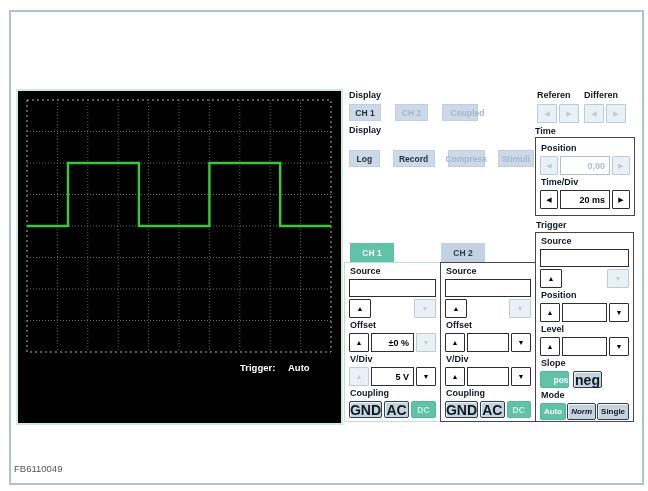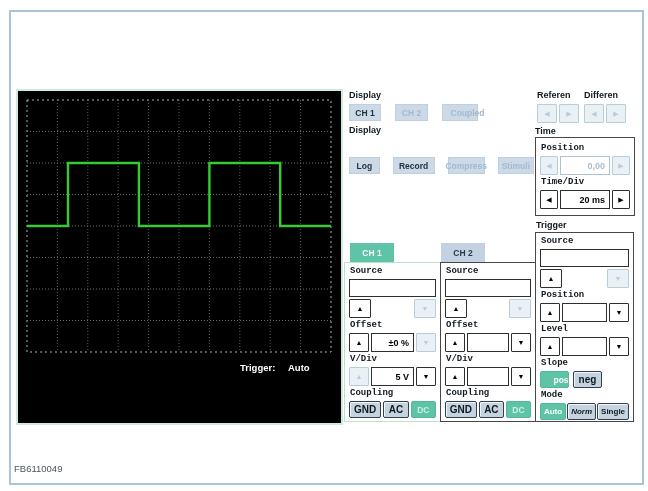--- a/index.html
+++ b/index.html
@@ -14,21 +14,21 @@
   
   .label{font-size:9px;font-weight:bold;color:#10181f;line-height:11px;white-space:nowrap;}
   .sec{position:absolute;}
   .row{display:flex;align-items:center;}
   
   .btn-flat{background:#ccdae8;color:#23313f;font-size:8.5px;font-weight:bold;
             height:17px;display:flex;align-items:center;justify-content:center;
             border:1px solid #c0cfdf;box-sizing:border-box;}
   .btn-flat.off{color:#a3b8cb;}
   
-  .btn3d{background:#c5d3e1;color:#101820;font-size:10px;font-weight:bold;
+  .btn3d{background:#c5d3e1;color:#101820;font-size:14px;font-weight:bold;
          border:1px solid #32404c;border-radius:2px;box-shadow:inset 1px 1px 0 #f2f7fb;
          height:17px;display:flex;align-items:center;justify-content:center;box-sizing:border-box;}
   .btn-teal{background:#5ec3a7;color:#ffffff;font-size:8.5px;font-weight:bold;
             border:1px solid #53b79b;border-radius:2px;
             height:17px;display:flex;align-items:center;justify-content:center;box-sizing:border-box;}
   .btn-teal.pale{color:#cfeee3;text-align:right;}
   
   .arr{width:20px;height:19px;background:#ffffff;border:1.5px solid #2e2e2e;border-radius:1px;
        display:flex;align-items:center;justify-content:center;color:#000;
        font-size:7px;line-height:7px;box-sizing:border-box;flex:0 0 auto;}
@@ -36,21 +36,21 @@
   
   .field{background:#fff;border:1.5px solid #2e2e2e;height:19px;box-sizing:border-box;
          font-size:9px;font-weight:bold;color:#000;display:flex;align-items:center;
          justify-content:flex-end;padding:0 4px;flex:1 1 auto;min-width:0;}
   .field.off{border-color:#aec2d2;color:#a8bdcf;}
   .field.big{height:18px;justify-content:flex-start;}
   
   .gbox{position:absolute;border:1.5px solid #474747;background:#fff;
         box-sizing:border-box;padding:3px 4px;}
   .gbox.green{border-color:#b9e3cb;}
-  .gbox .label{margin:2px 0 2px 1px;font-family:Liberation Mono, monospace;}
+  .gbox .label{margin:2px 0 2px 1px;}
   .gbox .row{margin-bottom:2px;gap:2px;}
   .tab{position:absolute;width:44px;height:19px;display:flex;align-items:center;justify-content:center;
        font-size:8.5px;font-weight:bold;box-sizing:border-box;}
   .tab.on{background:#5ec3a7;color:#fff;}
   .tab.offtab{background:#c3d2e2;color:#2a3a4a;}
   .footer-id{position:absolute;left:14px;top:463px;font-size:9.5px;color:#4a5560;text-align:center;}
   .spread{justify-content:space-between;}
 </style>
 </head>
 <body>
@@ -90,21 +90,21 @@
     <div class="label">Display</div>
     <div class="row" style="margin-top:3px;gap:14px;">
       <div class="btn-flat" style="width:32px;">CH 1</div>
       <div class="btn-flat off" style="width:33px;">CH 2</div>
       <div class="btn-flat off" style="width:36px;padding-left:15px;">Coupled</div>
     </div>
   </div>
 
   <div class="sec" style="left:349px;top:125px;width:185px;">
     <div class="label">Display</div>
-    <div class="row" style="margin-top:21px;gap:13px;">
+    <div class="row" style="margin-top:14px;gap:13px;">
       <div class="btn-flat" style="width:32px;">Log</div>
       <div class="btn-flat" style="width:44px;">Record</div>
       <div class="btn-flat off" style="width:37px;">Compress</div>
       <div class="btn-flat off" style="width:38px;">Stimuli</div>
     </div>
   </div>
 
   <div class="sec row" style="left:537px;top:90px;gap:5px;">
     <div>
       <div class="label">Referen</div>

